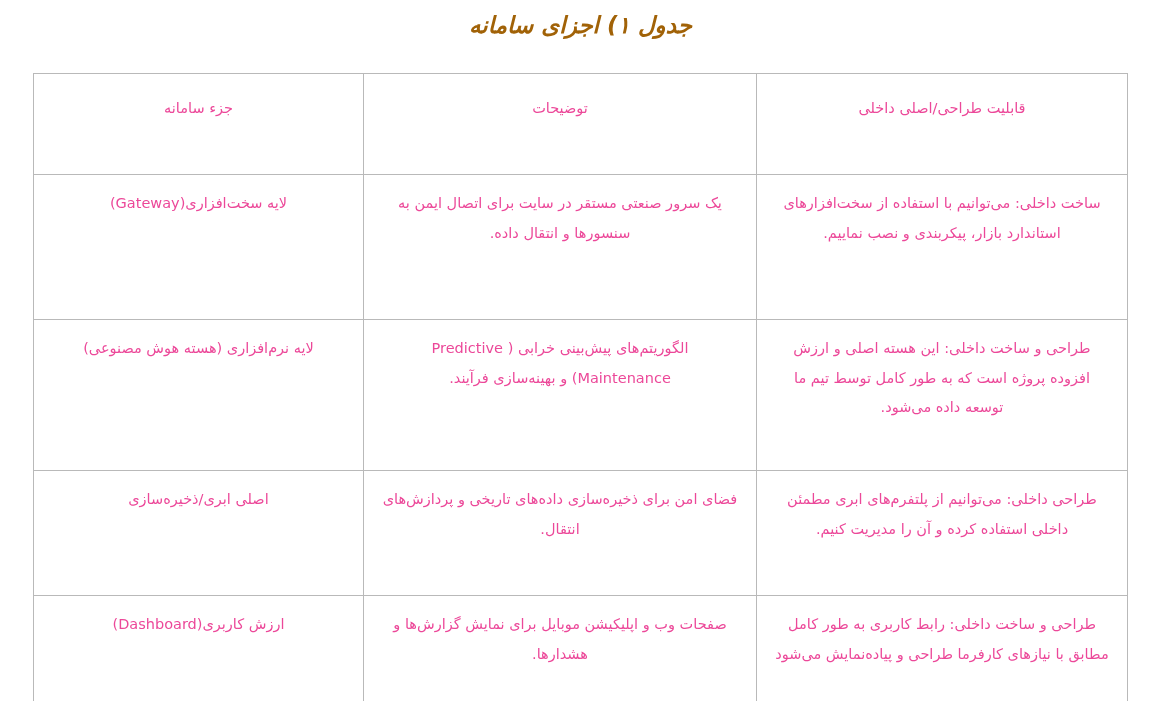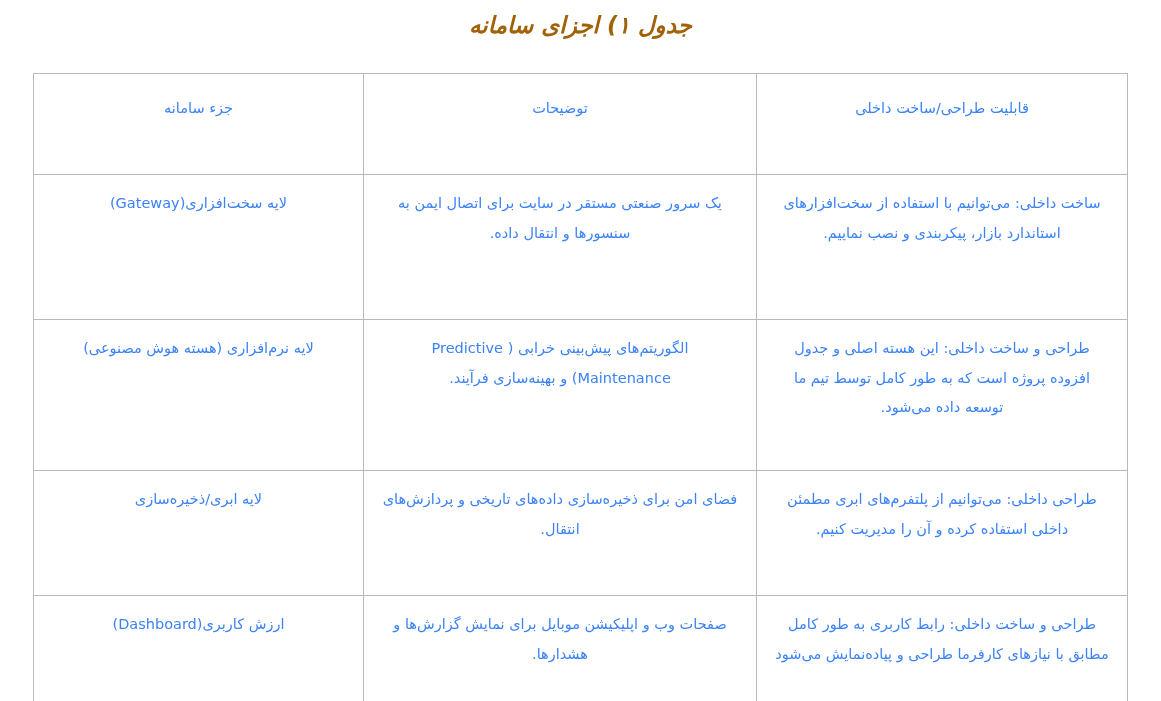--- a/index.html
+++ b/index.html
@@ -48,21 +48,21 @@
   }
   table.components-table td,
   table.components-table th {
     border: 1px solid #b9b9b9;
     vertical-align: top;
     padding: 14px 16px 18px 16px;
     text-align: center;
     font-weight: normal;
     font-size: 14.5px;
     line-height: 2.05;
-    color: #3b82f6;
+    color: #ec4899;
     direction: rtl;
     unicode-bidi: plaintext;
   }
   table.components-table thead th {
     height: 62px;
     vertical-align: top;
     padding-top: 20px;
     font-size: 14.5px;
   }
   .col-component { width: 330px; }
@@ -91,21 +91,21 @@
   <div class="table-wrap">
     <table class="components-table">
       <colgroup>
         <col class="col-capability">
         <col class="col-desc">
         <col class="col-component">
       </colgroup>
       <thead>
         <tr>
           <th>
-            <span class="cell-text">قابلیت طراحی/ساخت داخلی</span>
+            <span class="cell-text">قابلیت طراحی/اصلی داخلی</span>
           </th>
           <th>
             <span class="cell-text">توضیحات</span>
           </th>
           <th>
             <span class="cell-text">جزء سامانه</span>
           </th>
         </tr>
       </thead>
       <tbody>
@@ -115,38 +115,38 @@
           </td>
           <td>
             <span class="cell-text">یک سرور صنعتی مستقر در سایت برای اتصال ایمن به سنسورها و انتقال داده.</span>
           </td>
           <td>
             <span class="cell-text">لایه سخت‌افزاری(Gateway)</span>
           </td>
         </tr>
         <tr class="row-h-2">
           <td>
-            <span class="cell-text">طراحی و ساخت داخلی: این هسته اصلی و جدول افزوده پروژه است که به طور کامل توسط تیم ما توسعه داده می‌شود.</span>
+            <span class="cell-text">طراحی و ساخت داخلی: این هسته اصلی و ارزش افزوده پروژه است که به طور کامل توسط تیم ما توسعه داده می‌شود.</span>
           </td>
           <td>
             <span class="cell-text">الگوریتم‌های پیش‌بینی خرابی ( Predictive Maintenance) و بهینه‌سازی فرآیند.</span>
           </td>
           <td>
             <span class="cell-text">لایه نرم‌افزاری (هسته هوش مصنوعی)</span>
           </td>
         </tr>
         <tr class="row-h-3">
           <td>
             <span class="cell-text">طراحی داخلی: می‌توانیم از پلتفرم‌های ابری مطمئن داخلی استفاده کرده و آن را مدیریت کنیم.</span>
           </td>
           <td>
             <span class="cell-text">فضای امن برای ذخیره‌سازی داده‌های تاریخی و پردازش‌های انتقال.</span>
           </td>
           <td>
-            <span class="cell-text">لایه ابری/ذخیره‌سازی</span>
+            <span class="cell-text">اصلی ابری/ذخیره‌سازی</span>
           </td>
         </tr>
         <tr class="row-h-4">
           <td>
             <span class="cell-text">طراحی و ساخت داخلی: رابط کاربری به طور کامل مطابق با نیازهای کارفرما طراحی و پیاده‌نمایش می‌شود</span>
           </td>
           <td>
             <span class="cell-text">صفحات وب و اپلیکیشن موبایل برای نمایش گزارش‌ها و هشدارها.</span>
           </td>
           <td>

